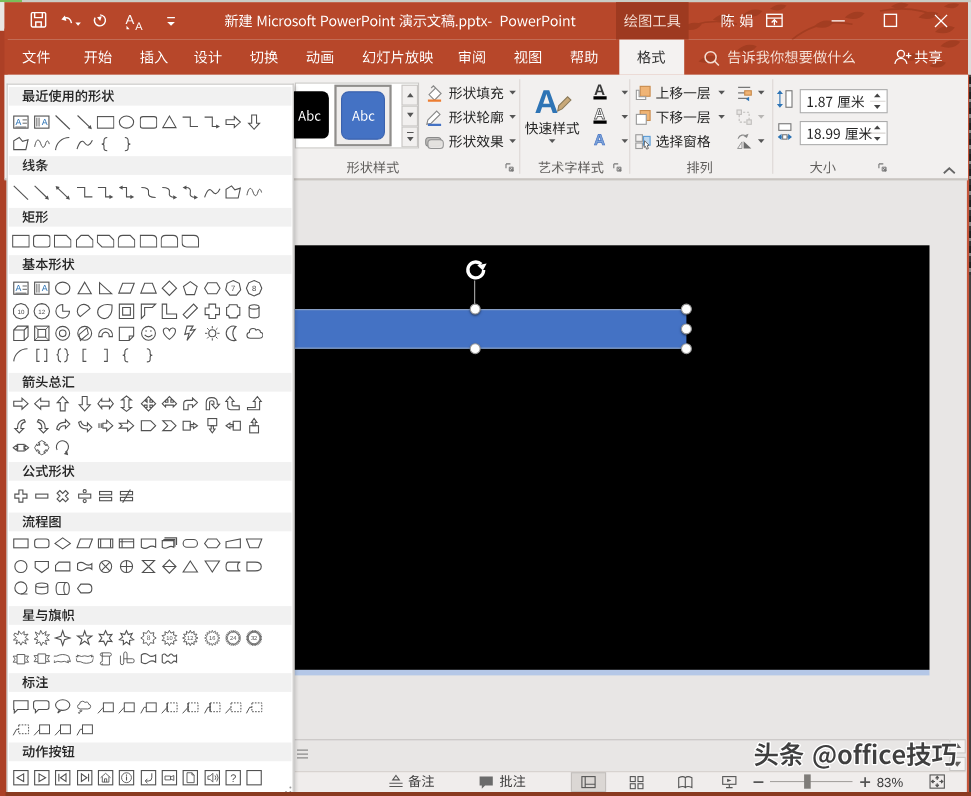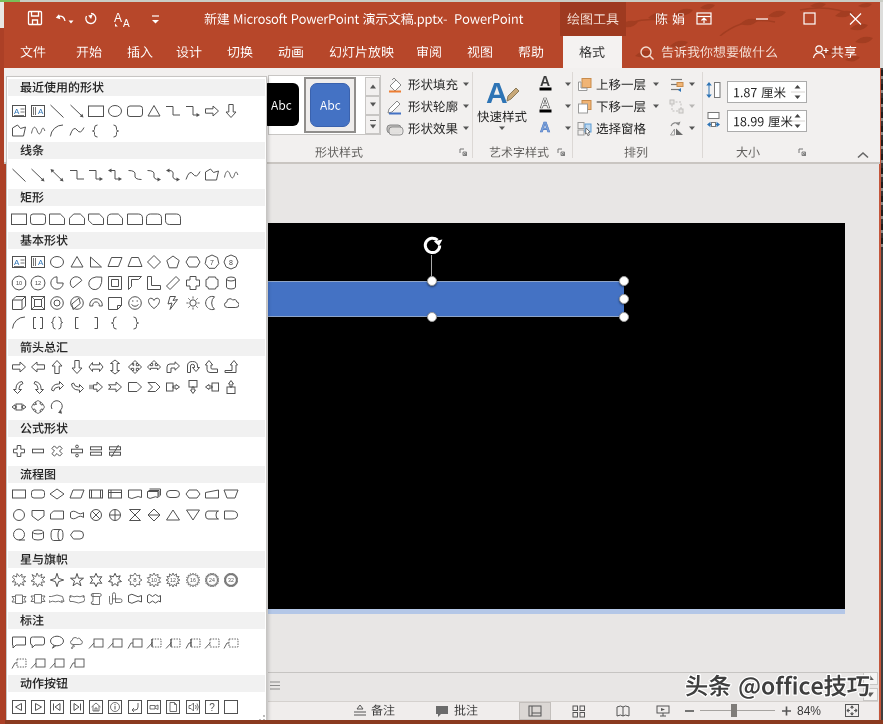--- a/index.html
+++ b/index.html
@@ -397,21 +397,21 @@
     <path d="M6 4 l4 1.5 l-4 1.5z" fill="#555"></path>
   </svg>
 <svg class="ab" style="left:684px;top:705px" width="12" height="12" viewBox="0 0 12 12">
     <path d="M1 6 h9" stroke="#555" stroke-width="1.6"></path>
   </svg>
 <div class="ab" style="left:700px;top:710px;width:75px;height:1px;background:#A6A3A0"></div>
 <div class="ab" style="left:731px;top:704px;width:6px;height:13px;background:#7F7C79"></div>
 <svg class="ab" style="left:781px;top:705px" width="12" height="12" viewBox="0 0 12 12">
     <path d="M1 6 h9 M5.5 1.5 v9" stroke="#555" stroke-width="1.6"></path>
   </svg>
-<div class="ab" style="left:797px;top:704px;width:34px;height:14px;font:12px 'Liberation Sans';color:#3B3B3B">84%</div>
+<div class="ab" style="left:797px;top:704px;width:34px;height:14px;font:12px 'Liberation Sans';color:#3B3B3B">83%</div>
 <svg class="ab" style="left:844px;top:703px" width="17" height="16" viewBox="0 0 17 16">
     <rect x="1.5" y="1.5" width="13" height="12" fill="none" stroke="#555"></rect>
 <g stroke="#555" stroke-width="1">
       <path d="M8 3 v3 m-1.5 -1.5 l1.5 -1.7 l1.5 1.7"></path>
       <path d="M8 12 v-3 m-1.5 1.5 l1.5 1.7 l1.5 -1.7"></path>
 <path d="M3 7.5 h3 m-1.5 -1.5 l-1.7 1.5 l1.7 1.5"></path>
       <path d="M13 7.5 h-3 m1.5 -1.5 l1.7 1.5 l-1.7 1.5"></path>
     </g>
   </svg>
 <div class="ab" style="left:863px;top:672px;width:14.5px;height:12.5px;background:#F5F4F3;border:1px solid #C8C6C4"></div>

